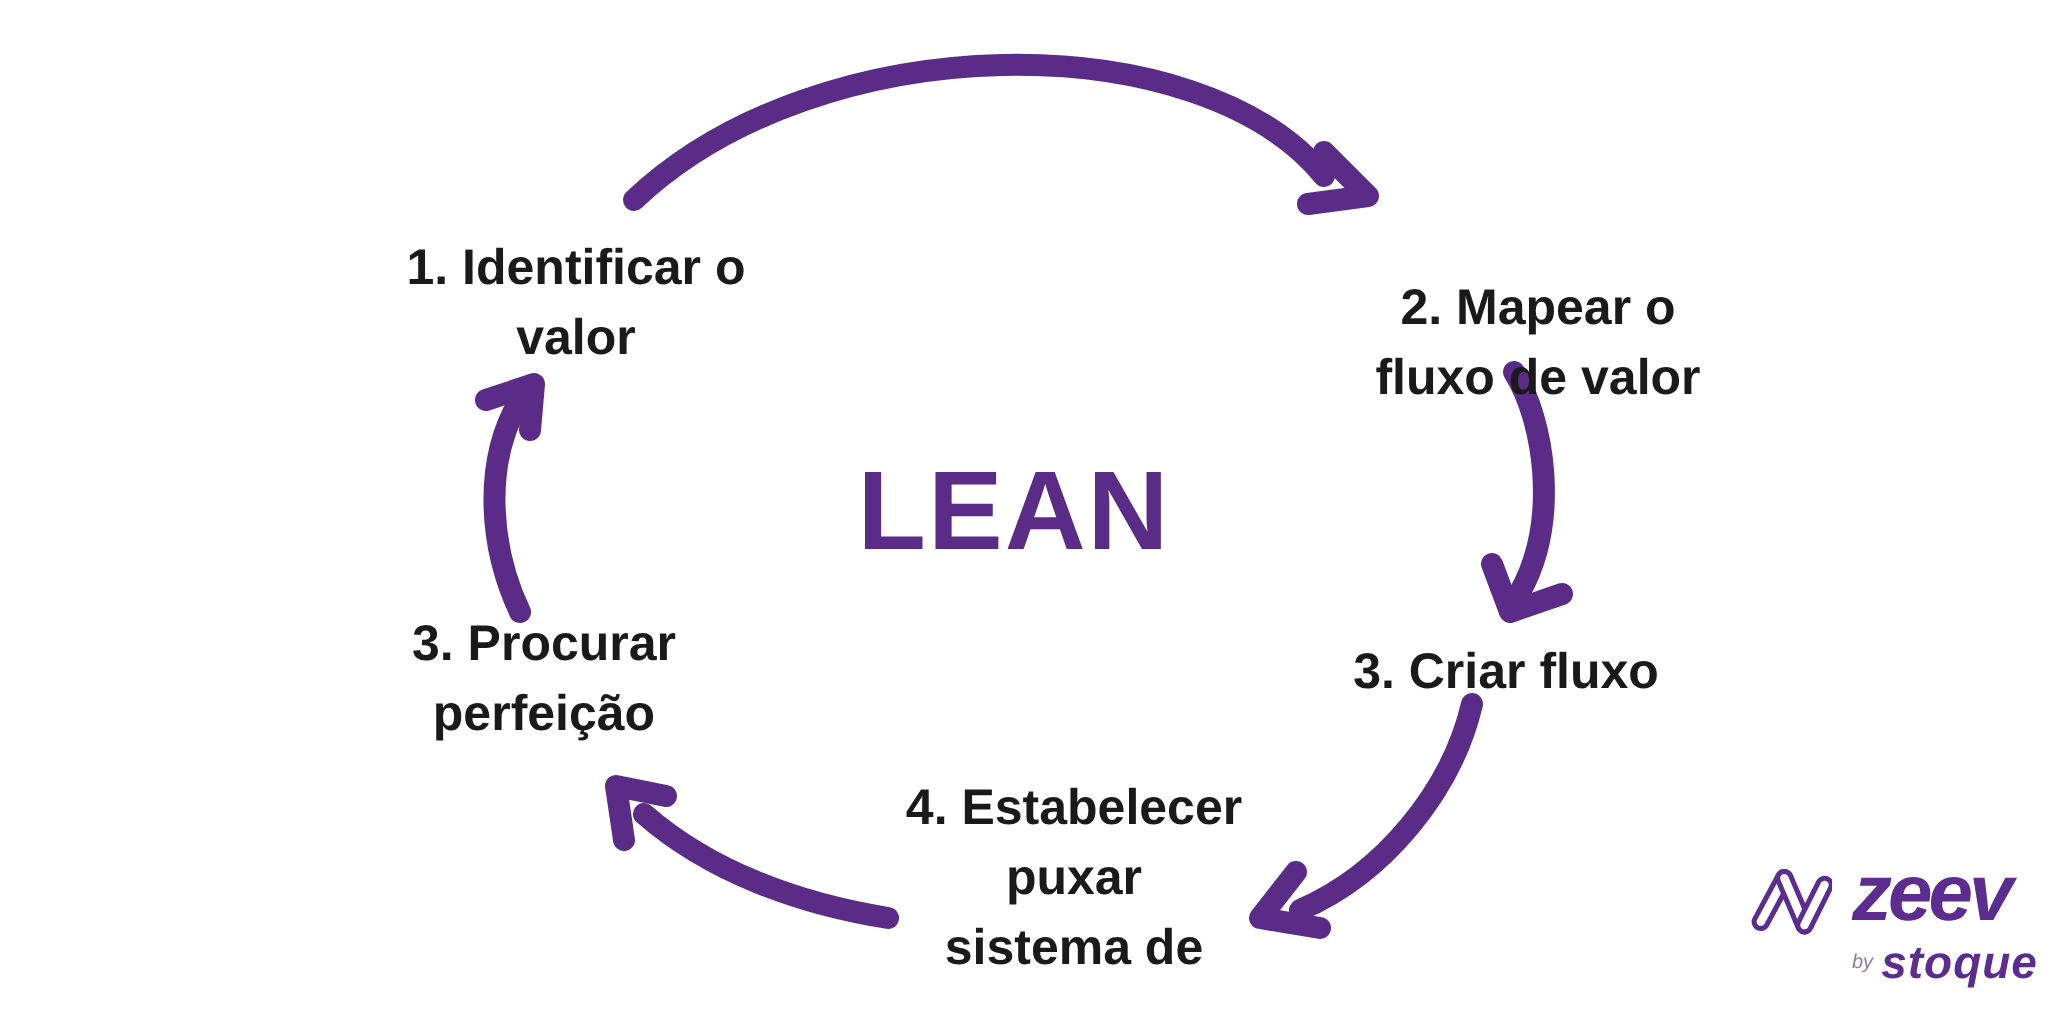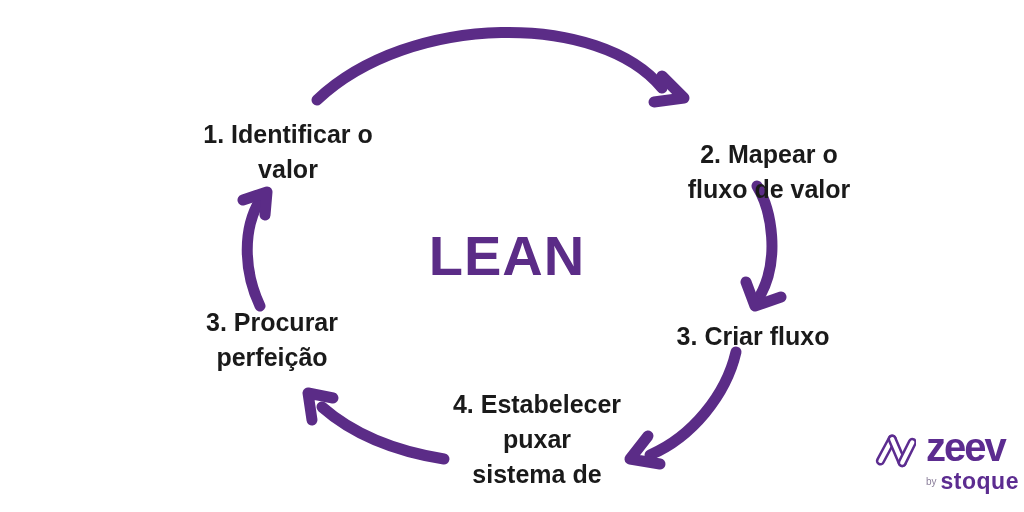--- a/index.html
+++ b/index.html
@@ -50,20 +50,21 @@
   .step-2{left:769px;top:117px;margin-top:20px;}
   .step-3{left:753px;top:319px;}
   .step-4{left:537px;top:387px;}
   .step-5{left:272px;top:305px;}
   .logo{
     position:absolute;
     left:870px;top:424px;
     display:flex;
     align-items:flex-start;
     gap:10px;
+    font-style:italic;
   }
   .logo-icon{width:46px;height:52px;}
   .logo-icon .pu{fill:none;stroke:var(--logo-purple);stroke-width:11;stroke-linecap:round;}
   .logo-icon .wh{fill:none;stroke:#FFFFFF;stroke-width:5;stroke-linecap:round;}
   .logo-text{padding-top:5px;}
   .logo-wordmark{
     font-size:40px;
     font-weight:700;
     letter-spacing:-2px;
     line-height:36px;

